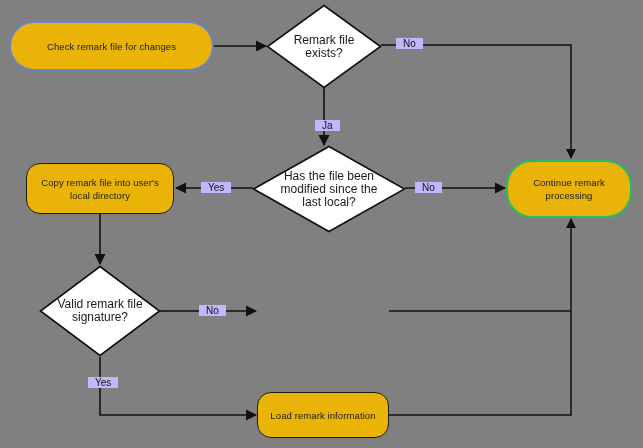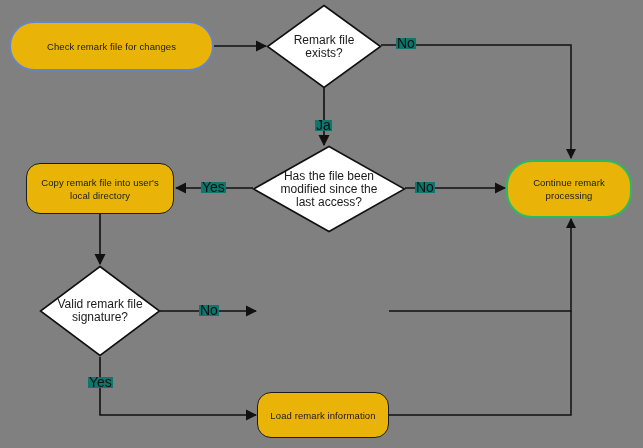--- a/index.html
+++ b/index.html
@@ -42,25 +42,25 @@
   .node.terminal {
     border-radius: 26px;
     padding: 2px 10px;
   }
   .node.process {
     border-radius: 14px;
     padding: 19px 10px;
   }
   .edge-label {
     position: absolute;
-    background: #0f766e;
+    background: #c4b5fd;
     color: #111111;
-    font-size: 14px;
+    font-size: 10px;
     line-height: 11px;
-    padding: 0px 1px;
+    padding: 0px 7px;
     border: 0;
     z-index: 4;
     white-space: nowrap;
   }
   
   .decision {
     position: absolute;
     z-index: 3;
   }
   .decision .shape {
@@ -125,21 +125,21 @@
     <svg class="shape" viewBox="0 0 116 85" preserveAspectRatio="none">
       <polygon points="58,1.5 114.5,42.5 58,83.5 1.5,42.5" fill="#ffffff" stroke="#111111" stroke-width="1.6"></polygon>
     </svg>
     <div class="dlabel">Remark file exists?</div>
   </div>
 
   <div class="decision" style="left:252px; top:145px; width:154px; height:88px;">
     <svg class="shape" viewBox="0 0 154 88" preserveAspectRatio="none">
       <polygon points="77,1.5 152.5,44 77,86.5 1.5,44" fill="#ffffff" stroke="#111111" stroke-width="1.6"></polygon>
     </svg>
-    <div class="dlabel">Has the file been modified since the last access?</div>
+    <div class="dlabel">Has the file been modified since the last local?</div>
   </div>
 
   <div class="node process" style="left:26px; top:163px; width:148px; height:51px; border:1.6px solid #1c1c1c;">
     <span>Copy remark file into user's local directory</span>
   </div>
 
   <div class="node terminal" style="left:506px; top:160px; width:126px; height:58px; border:2px solid #28bb65;">
     <span>Continue remark processing</span>
   </div>
 

